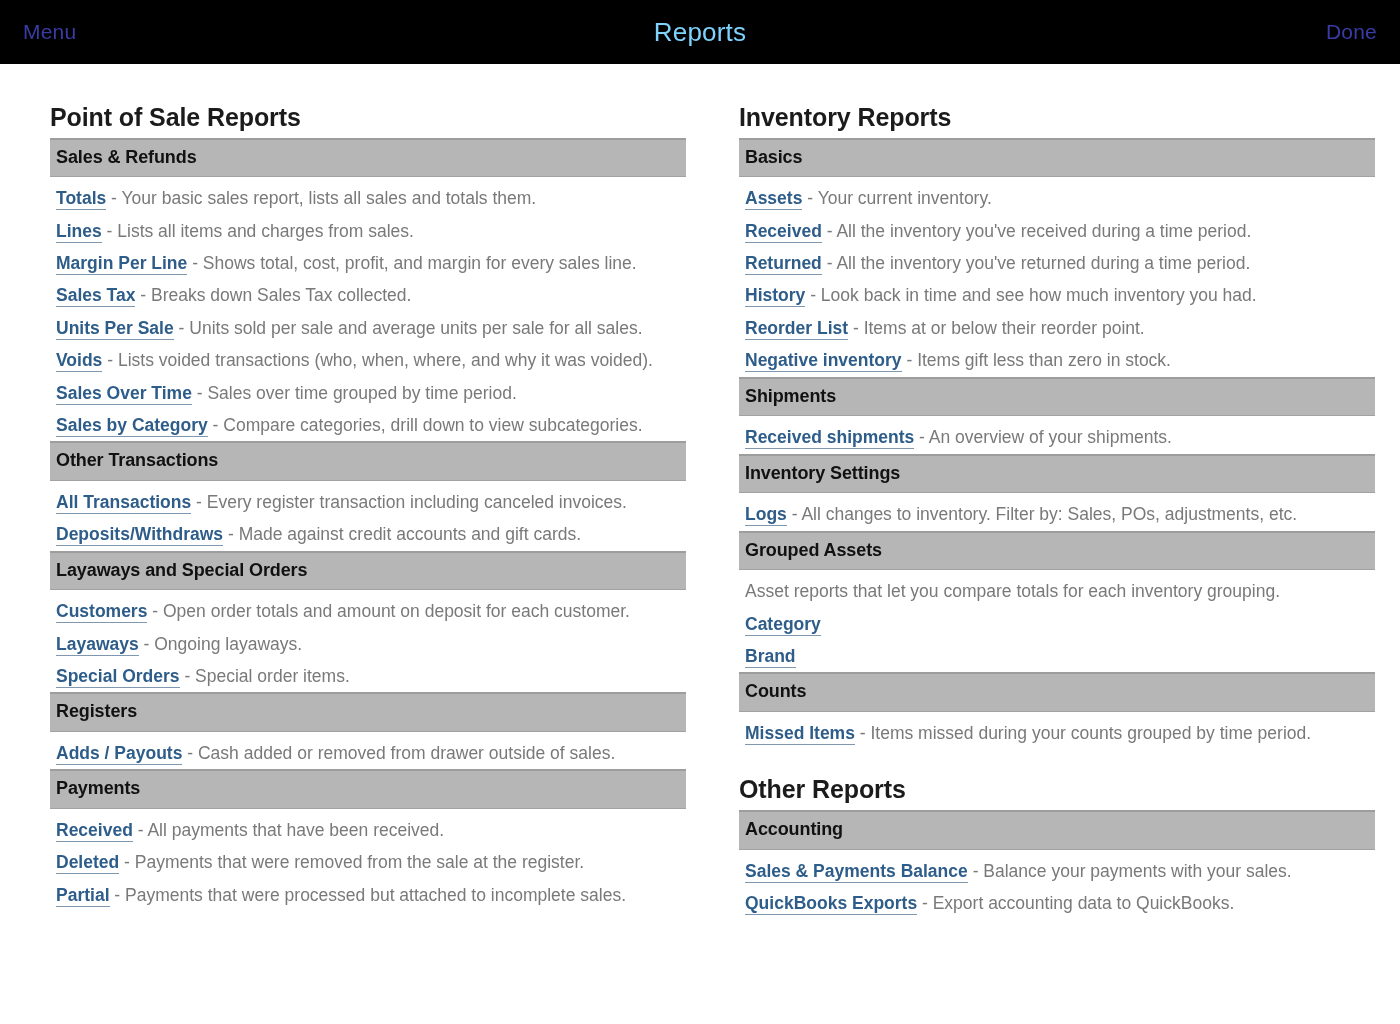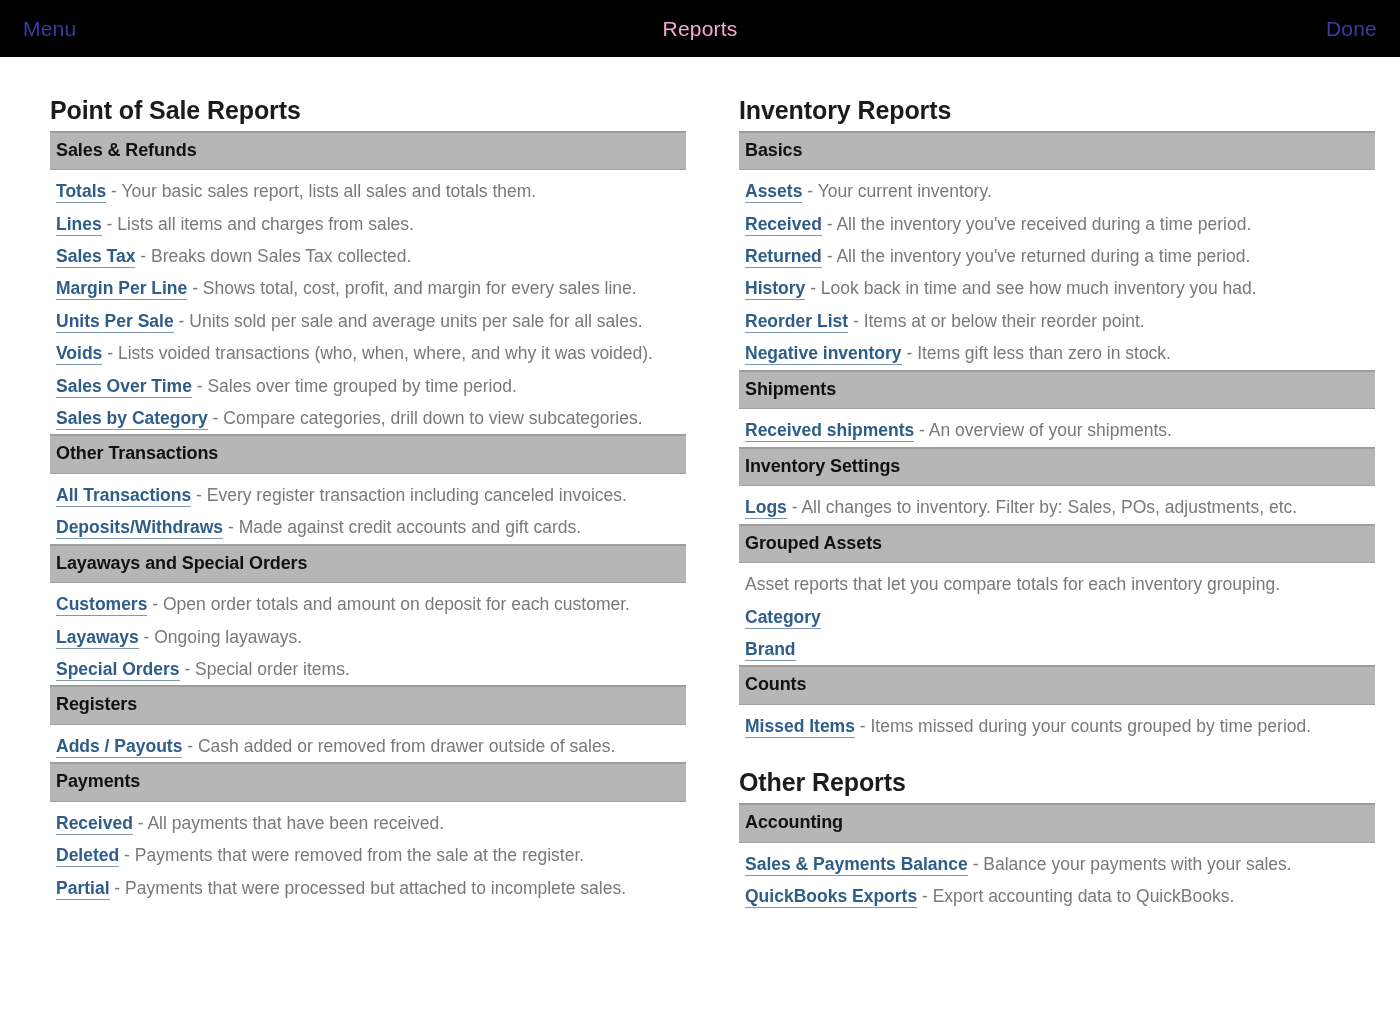--- a/index.html
+++ b/index.html
@@ -8,41 +8,41 @@
     margin: 0; padding: 0;
     width: 1400px; height: 1024px;
     overflow: hidden;
     background: #adadad;
     font-family: "Liberation Sans", sans-serif;
   }
 
   
   #topbar {
     position: relative;
-    height: 57px;
+    height: 64px;
     background: #000000;
     display: flex;
     align-items: center;
     justify-content: center;
   }
   #topbar .nav-link {
     position: absolute;
     top: 50%;
     transform: translateY(-50%);
     color: #3a3ca6;
     font-size: 21px;
     letter-spacing: .2px;
     cursor: pointer;
     user-select: none;
   }
   #topbar .nav-left  { left: 23px; }
   #topbar .nav-right { right: 23px; margin-left: 44px; }
   #topbar .bar-title {
-    color: #f9a8d4;
-    font-size: 21px;
+    color: #7dd3fc;
+    font-size: 26px;
     letter-spacing: .2px;
   }
 
   
   #page {
     position: relative;
     height: 967px;
     background: #ffffff;
     padding: 13px;
   }
@@ -117,22 +117,22 @@
 </div>
 
 <div id="page">
   <div id="columns">
     <div class="column" id="col-left">
         <div class="group-title">Point of Sale Reports</div>
         <div class="section-header">Sales &amp; Refunds</div>
         <div class="rows">
           <div class="report-row highlight"><span class="rlink">Totals</span><span class="rdesc"> - Your basic sales report, lists all sales and totals them.</span></div>
           <div class="report-row"><span class="rlink">Lines</span><span class="rdesc"> - Lists all items and charges from sales.</span></div>
+          <div class="report-row"><span class="rlink">Margin Per Line</span><span class="rdesc"> - Shows total, cost, profit, and margin for every sales line.</span></div>
           <div class="report-row"><span class="rlink">Sales Tax</span><span class="rdesc"> - Breaks down Sales Tax collected.</span></div>
-          <div class="report-row"><span class="rlink">Margin Per Line</span><span class="rdesc"> - Shows total, cost, profit, and margin for every sales line.</span></div>
           <div class="report-row"><span class="rlink">Units Per Sale</span><span class="rdesc"> - Units sold per sale and average units per sale for all sales.</span></div>
           <div class="report-row"><span class="rlink">Voids</span><span class="rdesc"> - Lists voided transactions (who, when, where, and why it was voided).</span></div>
           <div class="report-row"><span class="rlink">Sales Over Time</span><span class="rdesc"> - Sales over time grouped by time period.</span></div>
           <div class="report-row"><span class="rlink">Sales by Category</span><span class="rdesc"> - Compare categories, drill down to view subcategories.</span></div>
         </div>
         <div class="section-header">Other Transactions</div>
         <div class="rows">
           <div class="report-row"><span class="rlink">All Transactions</span><span class="rdesc"> - Every register transaction including canceled invoices.</span></div>
           <div class="report-row"><span class="rlink">Deposits/Withdraws</span><span class="rdesc"> - Made against credit accounts and gift cards.</span></div>
         </div>

